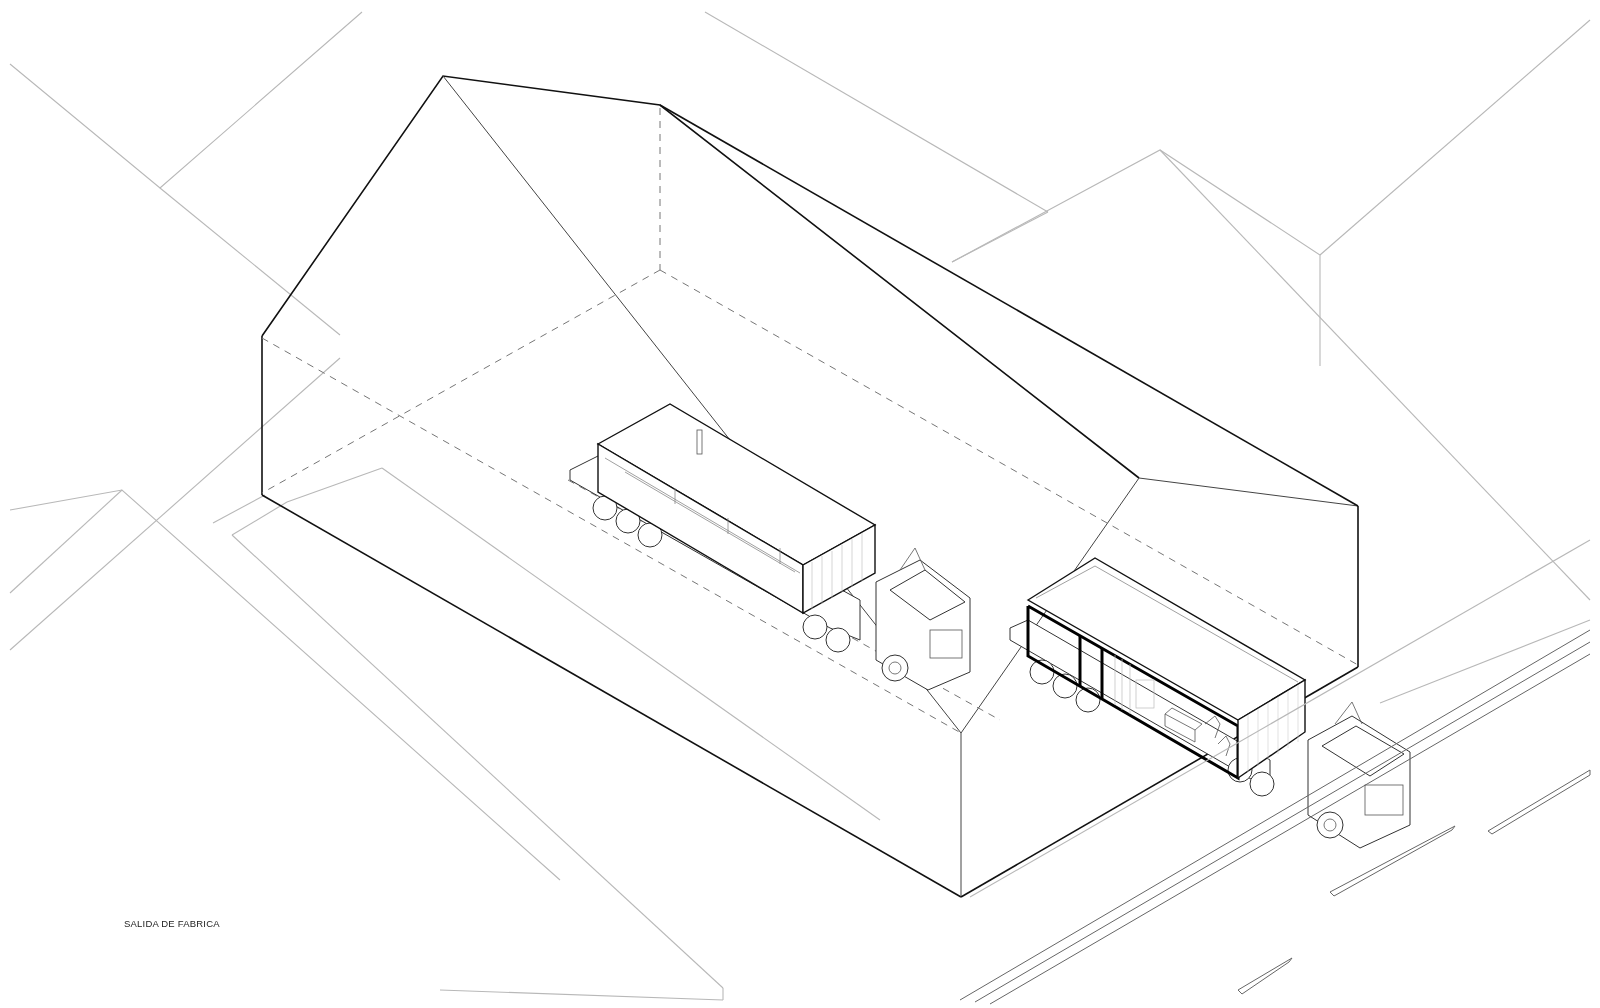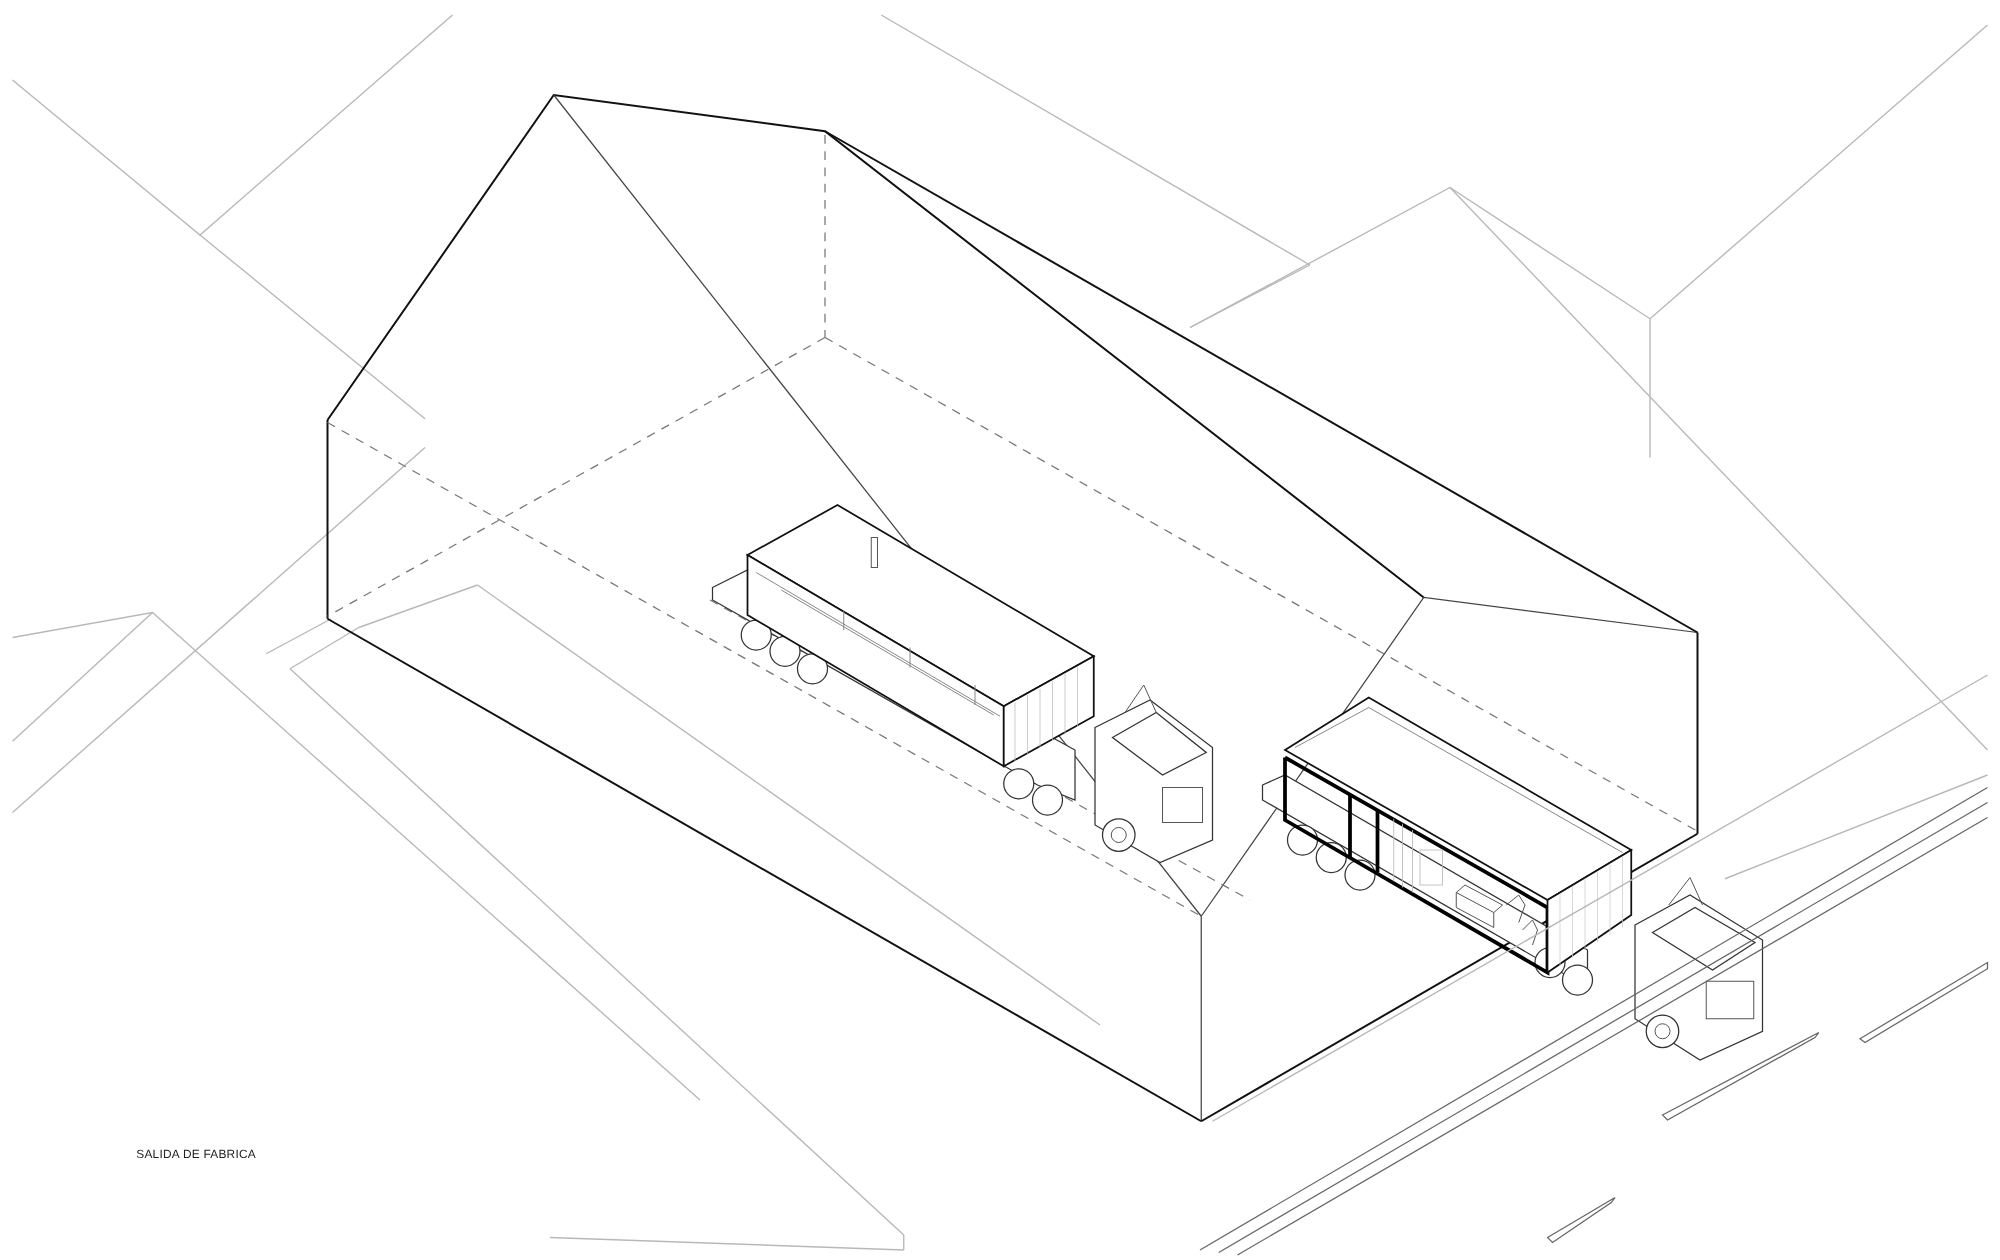--- a/index.html
+++ b/index.html
@@ -8,21 +8,21 @@
   .ctx { stroke:#b8b8b8; stroke-width:1.1; fill:none; }
   .house { stroke:#111; stroke-width:1.6; fill:none; }
   .houseThin { stroke:#444; stroke-width:1; fill:none; }
   .dash { stroke:#777; stroke-width:1; fill:none; stroke-dasharray:7 6; }
   .mod { stroke:#111; stroke-width:1.4; fill:#fff; }
   .modThin { stroke:#888; stroke-width:0.8; fill:none; }
   .modBold { stroke:#000; stroke-width:3; fill:none; }
   .truck { stroke:#333; stroke-width:1; fill:#fff; }
   .truckThin { stroke:#555; stroke-width:0.8; fill:none; }
   .road { stroke:#666; stroke-width:1; fill:none; }
-  .caption { position:absolute; left:109px; top:918px; font-size:9.5px; color:#222; letter-spacing:0.2px; }
+  .caption { position:absolute; left:124px; top:918px; font-size:9.5px; color:#222; letter-spacing:0.2px; }
 </style>
 </head>
 <body>
 
 <svg id="drawing" viewBox="0 0 1600 1008" xmlns="http://www.w3.org/2000/svg">
 
   <g>
     <polyline class="ctx" points="10,64 160,188 362,12"></polyline>
     <polyline class="ctx" points="160,188 340,335"></polyline>
     <polyline class="ctx" points="10,650 340,358"></polyline>

